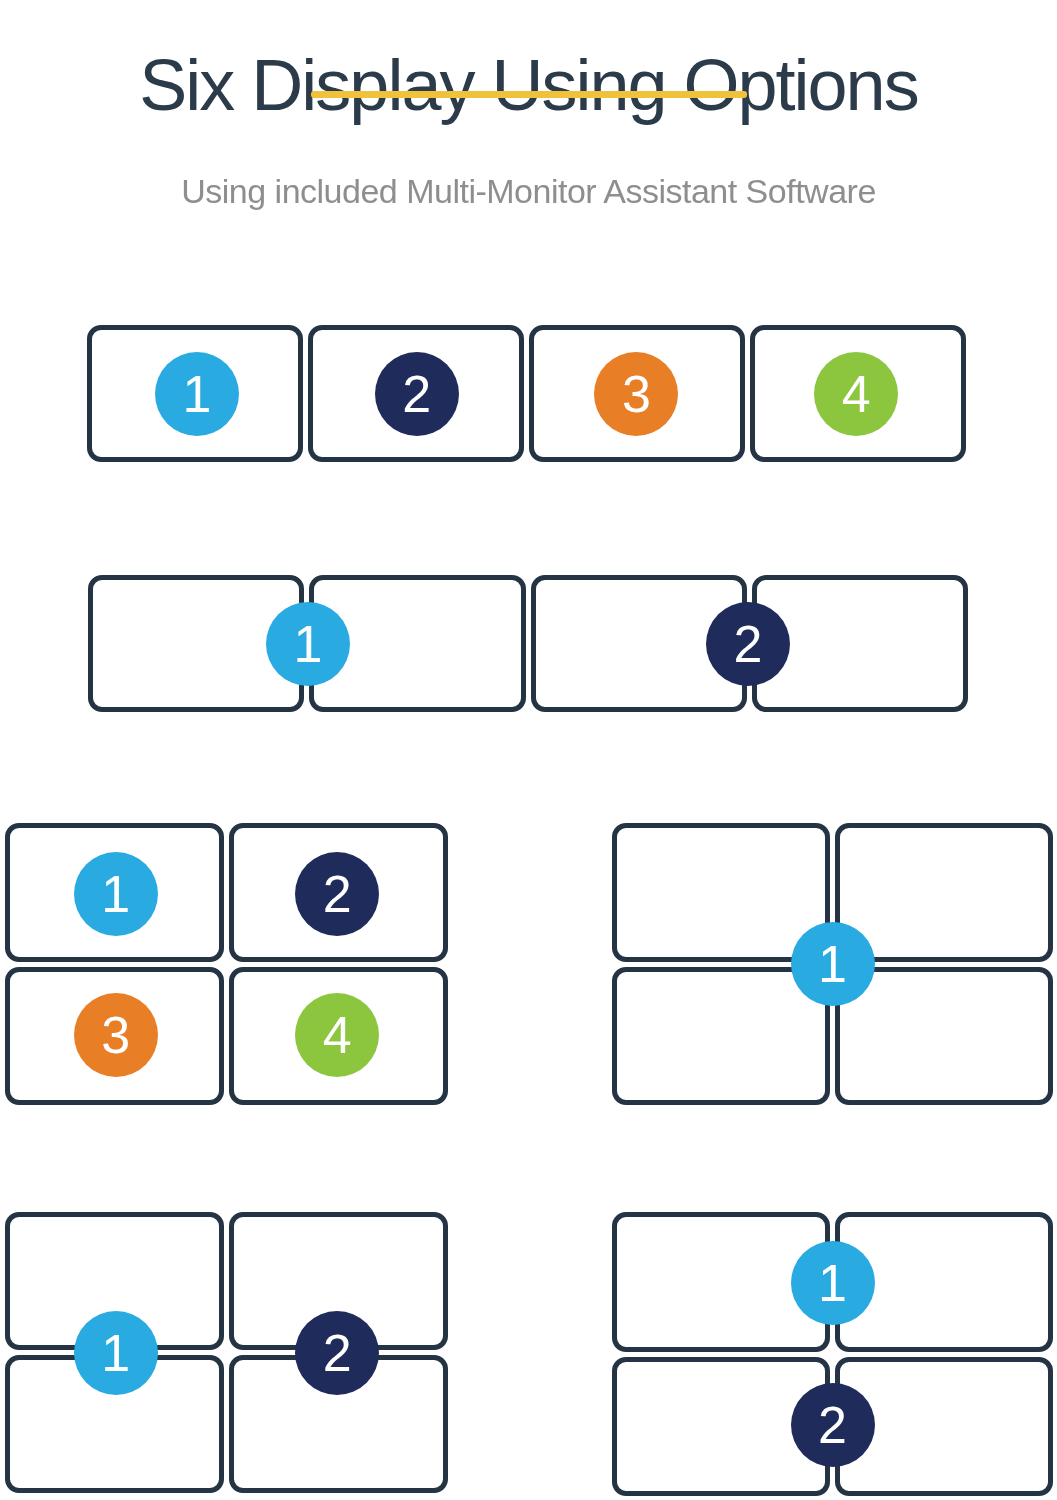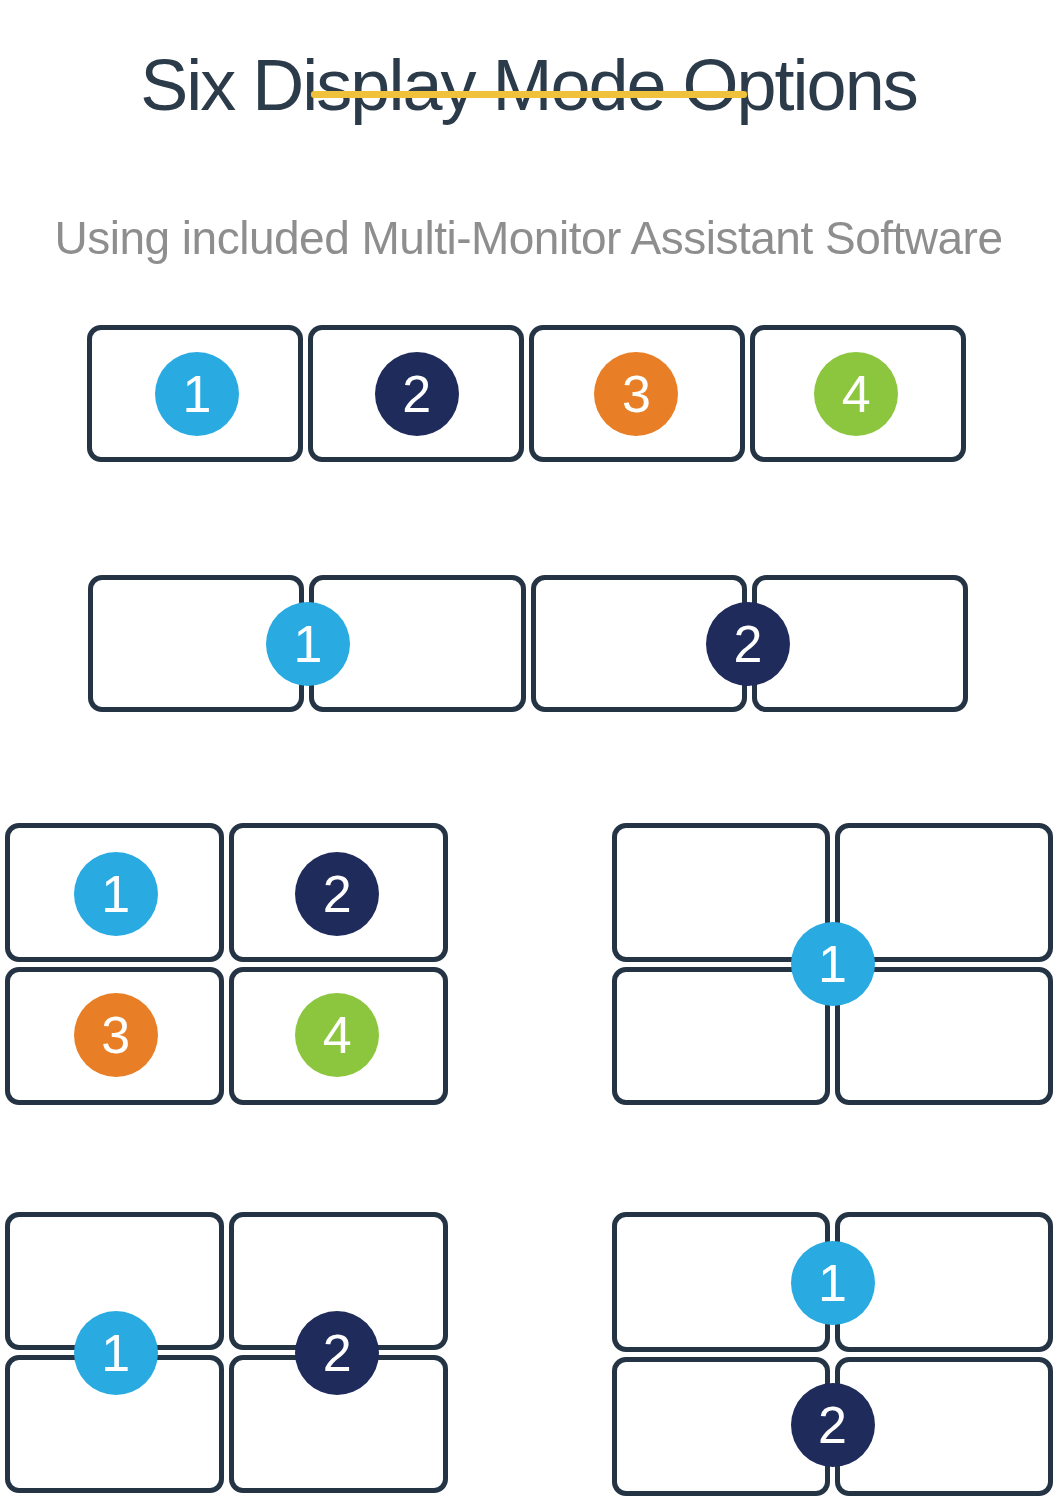--- a/index.html
+++ b/index.html
@@ -36,25 +36,24 @@
     height: 7px;
     border-radius: 3px;
     background: var(--underline-color);
   }
   .page-subtitle {
     position: absolute;
     top: 172px;
     left: 0;
     width: 100%;
     text-align: center;
-    font-size: 46px;
+    font-size: 34px;
     font-weight: 300;
     letter-spacing: -0.5px;
     color: var(--subtitle-color);
-    margin-top: 39px;
   }
   .mode {
     position: absolute;
   }
   .monitor-grid {
     position: absolute;
     inset: 0;
     display: grid;
     gap: 5px;
   }
@@ -76,21 +75,21 @@
     align-items: center;
     justify-content: center;
     line-height: 1;
     user-select: none;
   }
 </style>
 </head>
 <body>
 
 <div id="canvas">
-  <h1 class="page-title">Six Display Mode Options</h1>
+  <h1 class="page-title">Six Display Using Options</h1>
   <div class="title-underline"></div>
   <div class="page-subtitle">Using included Multi-Monitor Assistant Software</div>
   <div>
       <div class="mode" style="left: 87px; top: 325px; width: 879px; height: 137px;">
         <div class="monitor-grid" style="grid-template-columns: repeat(4, 1fr); grid-template-rows: repeat(1, 1fr);">
           <div class="monitor"></div>
           <div class="monitor"></div>
           <div class="monitor"></div>
           <div class="monitor"></div>
         </div>

